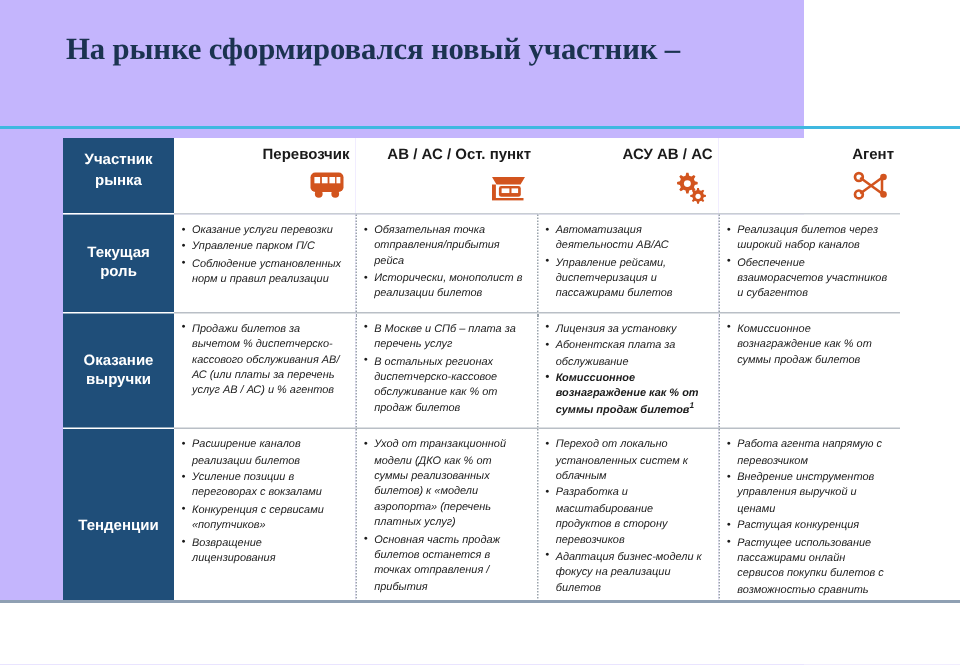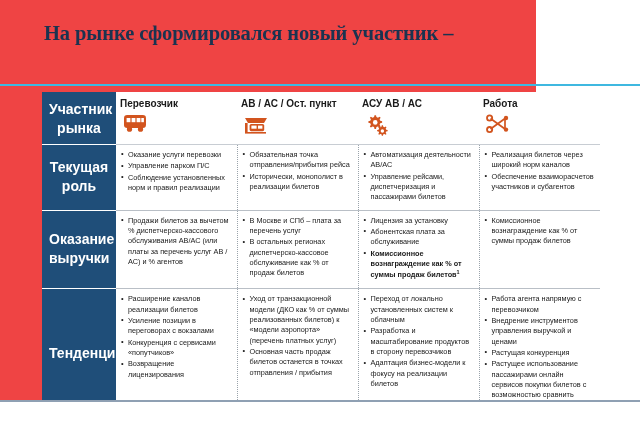--- a/index.html
+++ b/index.html
@@ -10,21 +10,21 @@
     width: 640px;
     height: 443px;
     background: #ffffff;
     font-family: "Liberation Sans", sans-serif;
     overflow: hidden;
   }
   .slide {
     position: relative;
     width: 536px;
     height: 443px;
-    background: #ef4444;
+    background: #c4b5fd;
     box-sizing: border-box;
   }
 
   
   .title-area {
     position: absolute;
     left: 44px;
     top: 20px;
     right: 20px;
   }
@@ -60,34 +60,34 @@
   }
   table.matrix col.c0 { width: 74px; }
   table.matrix col.c1 { width: 121px; }
   table.matrix col.c2 { width: 121px; }
   table.matrix col.c3 { width: 121px; }
   table.matrix col.c4 { width: 121px; }
 
   .rowhead {
     background: #1f4e79;
     color: #ffffff;
-    font-size: 14px;
+    font-size: 10px;
     font-weight: bold;
     vertical-align: middle;
     padding: 6px 7px;
     line-height: 1.35;
     border-bottom: 1px solid #ffffff;
   }
   .rowhead.first {
     vertical-align: top;
     padding-top: 8px;
   }
 
   .colhead {
-    text-align: left;
+    text-align: right;
     vertical-align: top;
     padding: 6px 4px 4px 4px;
     border-bottom: 1px solid #c8cdd3;
     background: #ffffff;
   }
   .colhead-label {
     font-size: 10px;
     font-weight: bold;
     color: #1a1a1a;
     display: block;
@@ -107,20 +107,21 @@
     border-bottom: 1px solid #b9bfc6;
     border-left: 1px dotted #9aa3ab;
   }
   td.cell.nodash { border-left: none; }
   tr.last td.cell { border-bottom: none; margin-top: 33px; }
 
   ul.bullets {
     margin: 0;
     padding: 0;
     list-style: none;
+    font-style: italic;
   }
   ul.bullets li {
     position: relative;
     padding-left: 7px;
     font-size: 7.3px;
     line-height: 1.42;
     color: #1a1a1a;
     margin-bottom: 1px;
   }
   ul.bullets li::before {
@@ -220,21 +221,21 @@
                   <path d="M12.5 3.2 l1.5 0 0.45 1.9 1.5 0.62 1.65 -1.05 1.05 1.05 -1.05 1.65 0.62 1.5 1.9 0.45 0 1.5 -1.9 0.45 -0.62 1.5 1.05 1.65 -1.05 1.05 -1.65 -1.05 -1.5 0.62 -0.45 1.9 -1.5 0 -0.45 -1.9 -1.5 -0.62 -1.65 1.05 -1.05 -1.05 1.05 -1.65 -0.62 -1.5 -1.9 -0.45 0 -1.5 1.9 -0.45 0.62 -1.5 -1.05 -1.65 1.05 -1.05 1.65 1.05 1.5 -0.62 z"></path>
                   <circle cx="13.25" cy="10.4" r="2.3" fill="#ffffff"></circle>
                   <path d="M19.8 13.3 l1.15 0 0.35 1.45 1.15 0.48 1.25 -0.8 0.8 0.8 -0.8 1.25 0.48 1.15 1.45 0.35 0 1.15 -1.45 0.35 -0.48 1.15 0.8 1.25 -0.8 0.8 -1.25 -0.8 -1.15 0.48 -0.35 1.45 -1.15 0 -0.35 -1.45 -1.15 -0.48 -1.25 0.8 -0.8 -0.8 0.8 -1.25 -0.48 -1.15 -1.45 -0.35 0 -1.15 1.45 -0.35 0.48 -1.15 -0.8 -1.25 0.8 -0.8 1.25 0.8 1.15 -0.48 z"></path>
                   <circle cx="20.38" cy="18.88" r="1.75" fill="#ffffff"></circle>
                 </g>
               </svg>
             </span>
           </th>
 
           <th class="colhead">
-            <span class="colhead-label">Работа</span>
+            <span class="colhead-label">Агент</span>
             <span class="icon">
               <svg width="30" height="24" viewBox="0 0 30 24">
                 <g stroke="#D2541E" stroke-width="1.7" fill="none">
                   <line x1="7.5" y1="6.5" x2="22" y2="17"></line>
                   <line x1="7.5" y1="17" x2="22" y2="6.5"></line>
                   <line x1="22" y1="6.5" x2="22" y2="17"></line>
                 </g>
                 <circle cx="6.6" cy="6" r="2.6" fill="none" stroke="#D2541E" stroke-width="1.8"></circle>
                 <circle cx="6.6" cy="17.6" r="2.6" fill="none" stroke="#D2541E" stroke-width="1.8"></circle>
                 <circle cx="23" cy="6" r="2.2" fill="#D2541E"></circle>
@@ -262,21 +263,21 @@
               </ul>
             </td>
             <td class="cell">
               <ul class="bullets">
                 <li>Автоматизация деятельности АВ/АС</li>
                 <li>Управление рейсами, диспетчеризация и пассажирами билетов</li>
               </ul>
             </td>
             <td class="cell">
               <ul class="bullets">
-                <li>Реализация билетов через широкий норм каналов</li>
+                <li>Реализация билетов через широкий набор каналов</li>
                 <li>Обеспечение взаиморасчетов участников и субагентов</li>
               </ul>
             </td>
           </tr>
           <tr>
             <th class="rowhead"><span>Оказание</span><br><span>выручки</span></th>
             <td class="cell nodash">
               <ul class="bullets">
                 <li>Продажи билетов за вычетом % диспетчерско-кассового обслуживания АВ/АС (или платы за перечень услуг АВ / АС) и % агентов</li>
               </ul>

